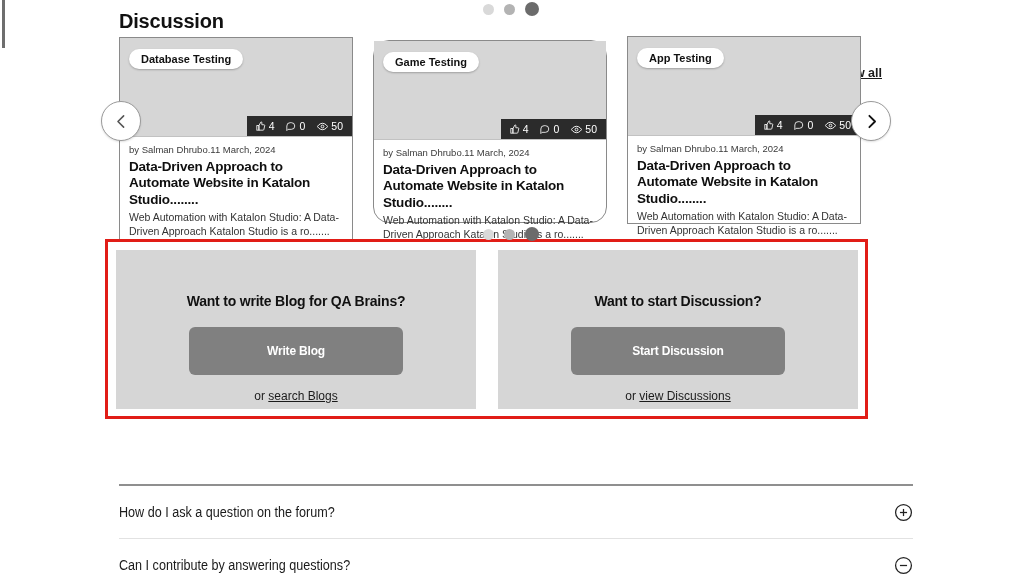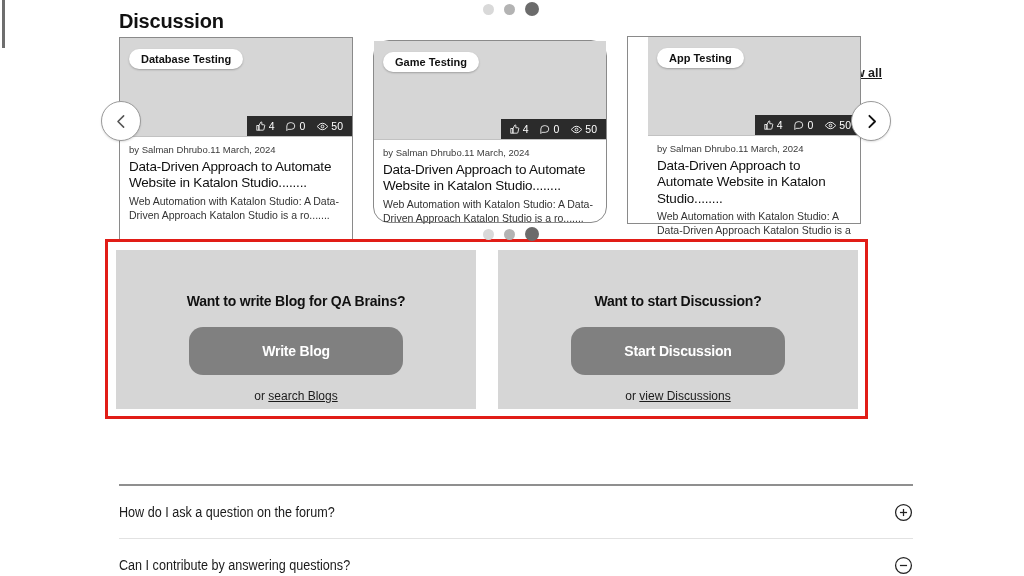--- a/index.html
+++ b/index.html
@@ -29,37 +29,37 @@
     position:absolute;right:142px;top:22px;font-size:12.5px;font-weight:bold;color:#1b1b1b;margin-top:44px;
   }
 
   
   .card{
     position:absolute;width:234px;background:#ffffff;border:1px solid #8a8a8a;
     box-sizing:border-box;
   }
   .card.c1{left:119px;top:37px;height:224px;}
   .card.c2{left:373px;top:40px;height:183px;border-radius:16px;}
-  .card.c3{left:627px;top:36px;height:188px;padding-left:20px;}
+  .card.c3{left:627px;top:36px;height:188px;}
   .card .thumb{position:relative;height:98px;background:#d6d6d6;border-bottom:1px solid #c2c2c2;}
   .tag{
     position:absolute;left:9px;top:11px;background:#fff;border-radius:14px;
     padding:4px 12px;font-size:11px;font-weight:bold;color:#111;
     box-shadow:0 1px 2px rgba(0,0,0,.25);white-space:nowrap;
   }
   .stats{
     position:absolute;right:0;bottom:0;background:#2b2b2b;color:#fff;
     display:flex;align-items:center;gap:12px;padding:4px 9px;font-size:10.5px;
   }
   .stat{display:flex;align-items:center;gap:3px;}
   .stat svg{display:block;}
   .card .body{padding:7px 9px 0 9px;}
   .byline{font-size:9.5px;color:#3a3a3a;margin:0 0 4px 0;}
   .card h3{
-    margin:0;font-size:13.5px;line-height:1.22;font-weight:normal;color:#0f0f0f;
+    margin:0;font-size:13.5px;line-height:1.22;font-weight:bold;color:#0f0f0f;
     letter-spacing:-.2px;
   }
   .excerpt{margin:3px 0 0 0;font-size:10.5px;line-height:1.32;color:#333;}
 
   
   .arrow{
     position:absolute;width:38px;height:38px;border-radius:50%;background:#fff;
     border:1px solid #9a9a9a;display:flex;align-items:center;justify-content:center;
     z-index:5;box-shadow:0 1px 2px rgba(0,0,0,.12);
   }
@@ -72,21 +72,21 @@
     border:3px solid #e11d17;box-sizing:border-box;background:#fff;
   }
   .cta-row{position:absolute;inset:8px 7px 7px 8px;display:flex;gap:22px;}
   .cta{background:#d6d6d6;flex:1;position:relative;}
   .cta-inner{
     position:absolute;left:0;right:0;top:43px;text-align:center;
   }
   .cta h4{margin:0;font-size:14px;font-weight:bold;color:#111;letter-spacing:-.2px;}
   .cta-btn{
     display:block;margin:18px auto 0 auto;width:214px;height:48px;background:#808080;
-    border:none;border-radius:14px;color:#fff;font-size:14px;font-weight:bold;
+    border:none;border-radius:6px;color:#fff;font-size:12px;font-weight:bold;
     font-family:"Liberation Sans",sans-serif;cursor:pointer;letter-spacing:-.2px;
   }
   .cta-sub{margin:14px 0 0 0;font-size:12px;color:#1b1b1b;}
   .cta-sub a{color:#1b1b1b;text-decoration:underline;}
 
   
   .faq-title{
     position:absolute;left:119px;top:454px;font-size:17.5px;font-weight:bold;color:#111;
     letter-spacing:-.2px;
   }

